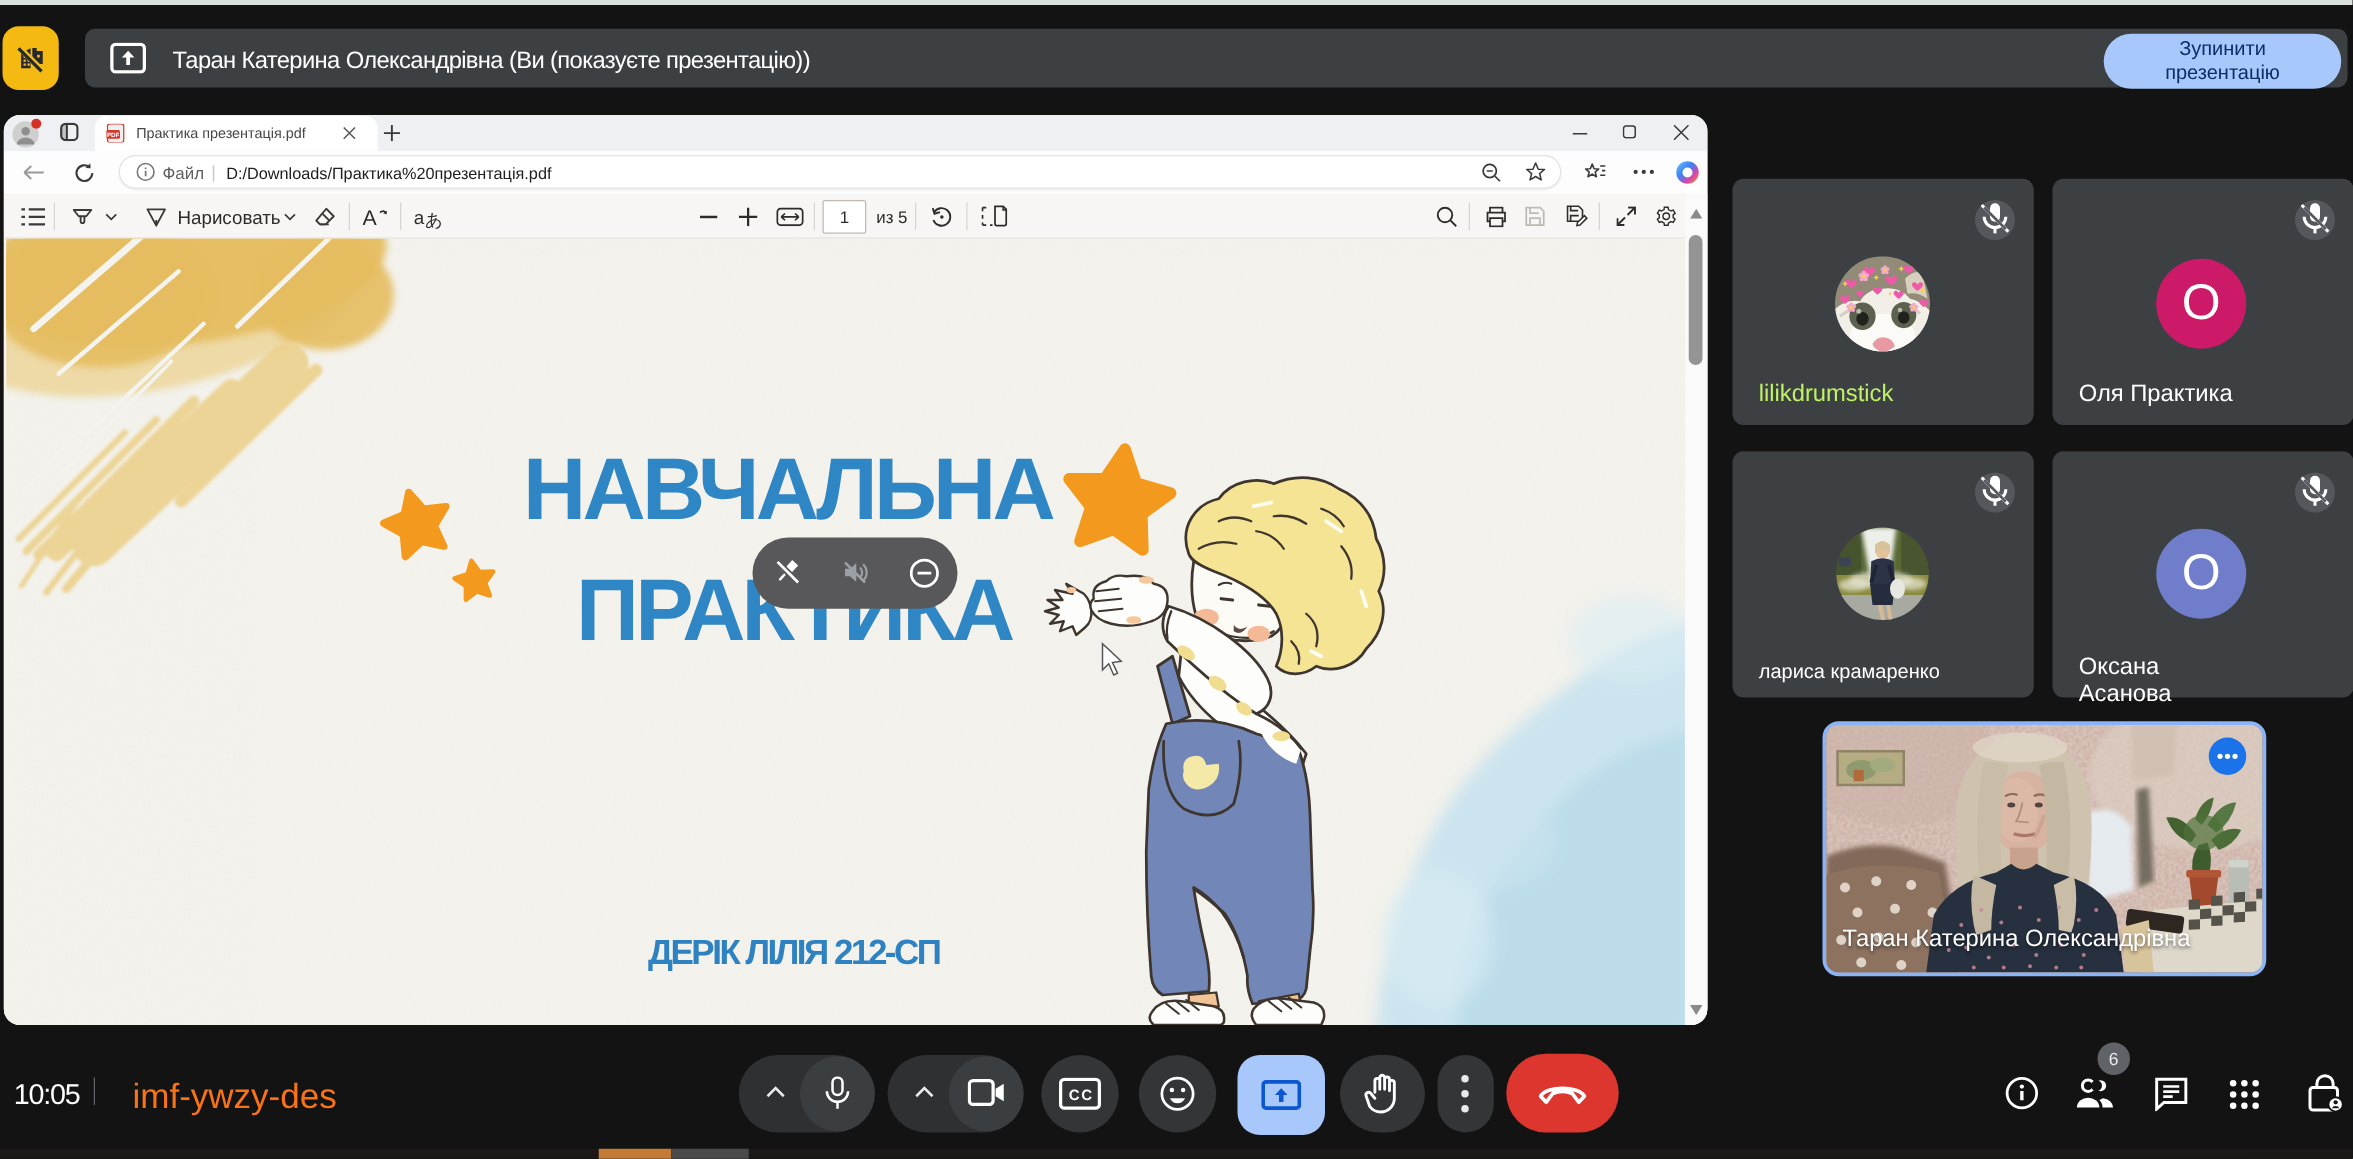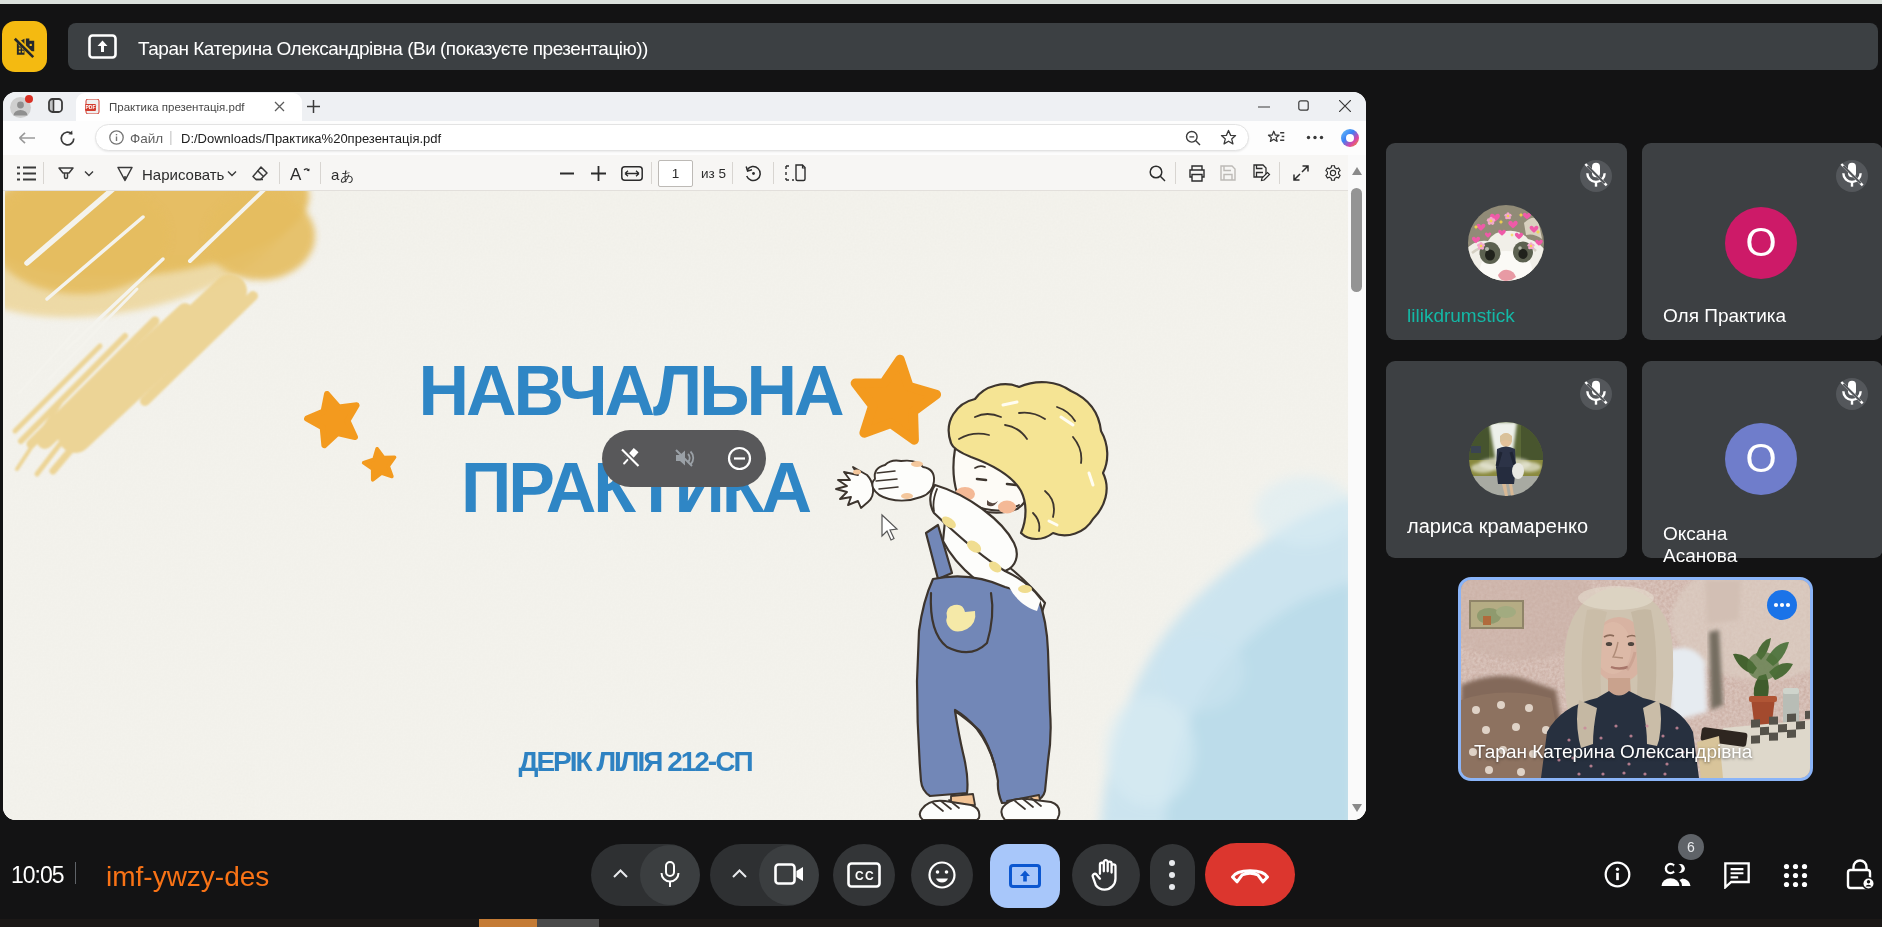--- a/index.html
+++ b/index.html
@@ -28,20 +28,21 @@
   </g>
   <path d="M3.2 4.7 L20.2 21.7" stroke="#f4ba11" stroke-width="4.2"></path>
   <path d="M2.6 5.3 L19.6 22.3" stroke="#25282c" stroke-width="2.4"></path>
 </svg>
 <div class="abs" style="left:68px;top:23px;width:1810px;height:47px;border-radius:8px;background:#3c4043"></div>
 <svg class="abs" style="left:88px;top:34px" width="29" height="25" viewBox="0 0 29 25">
   <rect x="1.5" y="1.5" width="26" height="22" rx="3" fill="none" stroke="#fff" stroke-width="2.6"></rect>
   <path d="M14.5 6.5 L19.5 12 L16 12 L16 18 L13 18 L13 12 L9.5 12 Z" fill="#fff"></path>
 </svg>
 <div class="abs" style="left:138px;top:38px;color:#fff;font-size:19px;font-weight:500;letter-spacing:-0.5px">Таран Катерина Олександрівна (Ви (показуєте презентацію))</div>
+<div class="abs" style="left:1683px;top:27px;width:190px;height:44px;border-radius:22px;background:#a8c7fa;color:#0a2e6b;font-size:16px;font-weight:500;text-align:center;line-height:19px;padding-top:3px">Зупинити<br>презентацію</div>
 
 <div class="abs" style="left:3px;top:92px;width:1363px;height:728px;border-radius:13px;background:#fff;overflow:hidden">
 
   <div class="abs" style="left:0;top:0;width:1363px;height:29px;background:#eef0f3"></div>
 
   <div class="abs" style="left:7px;top:5px;width:21px;height:21px;border-radius:50%;background:#cfcfcf"></div>
   <svg class="abs" style="left:7px;top:5px" width="21" height="21" viewBox="0 0 21 21">
     <circle cx="10.5" cy="8" r="3.4" fill="#8f8f8f"></circle>
     <path d="M3.5 18.5 a7 5.5 0 0 1 14 0 Z" fill="#8f8f8f"></path>
   </svg>
@@ -371,23 +372,23 @@
 </svg>
 <svg class="abs" style="left:727px;top:446px" width="25" height="25" viewBox="0 0 25 25">
   <circle cx="12.5" cy="12.5" r="10.5" fill="none" stroke="#fff" stroke-width="2.2"></circle>
   <path d="M7 12.5 H18" stroke="#fff" stroke-width="2.2"></path>
 </svg>
 
 <div class="abs" style="left:1386px;top:143px;width:241px;height:197px;border-radius:9px;background:#3d4043"></div>
 <div class="abs" style="left:1642px;top:143px;width:241px;height:197px;border-radius:9px;background:#3d4043"></div>
 <div class="abs" style="left:1386px;top:361px;width:241px;height:197px;border-radius:9px;background:#3d4043"></div>
 <div class="abs" style="left:1642px;top:361px;width:241px;height:197px;border-radius:9px;background:#3d4043"></div>
-<div class="abs" style="left:1407px;top:305px;color:#14b8a6;font-size:19px;font-weight:500">lilikdrumstick</div>
+<div class="abs" style="left:1407px;top:305px;color:#bef264;font-size:19px;font-weight:500">lilikdrumstick</div>
 <div class="abs" style="left:1663px;top:305px;color:#fff;font-size:19px;font-weight:500">Оля Практика</div>
-<div class="abs" style="left:1407px;top:515px;color:#fff;font-size:20px;font-weight:500">лариса крамаренко</div>
+<div class="abs" style="left:1407px;top:529px;color:#fff;font-size:16px;font-weight:500">лариса крамаренко</div>
 <div class="abs" style="left:1663px;top:523px;color:#fff;font-size:19px;font-weight:500">Оксана Асанова</div>
 
 <div id="cat-avatar" class="abs" style="left:1468px;top:205px;width:76px;height:76px">
 <svg width="76" height="76" viewBox="0 0 76 76">
  <defs>
           <clipPath id="catc">
             <circle cx="38" cy="38" r="38"></circle>
           </clipPath>
  <g id="ht">
             <path d="M0,1.8 C-0.5,0.4 -2.2,0 -2.8,1.2 C-3.4,2.4 -2,3.6 0,5.2 C2,3.6 3.4,2.4 2.8,1.2 C2.2,0 0.5,0.4 0,1.8 Z" fill="#ef5aa8"></path>

